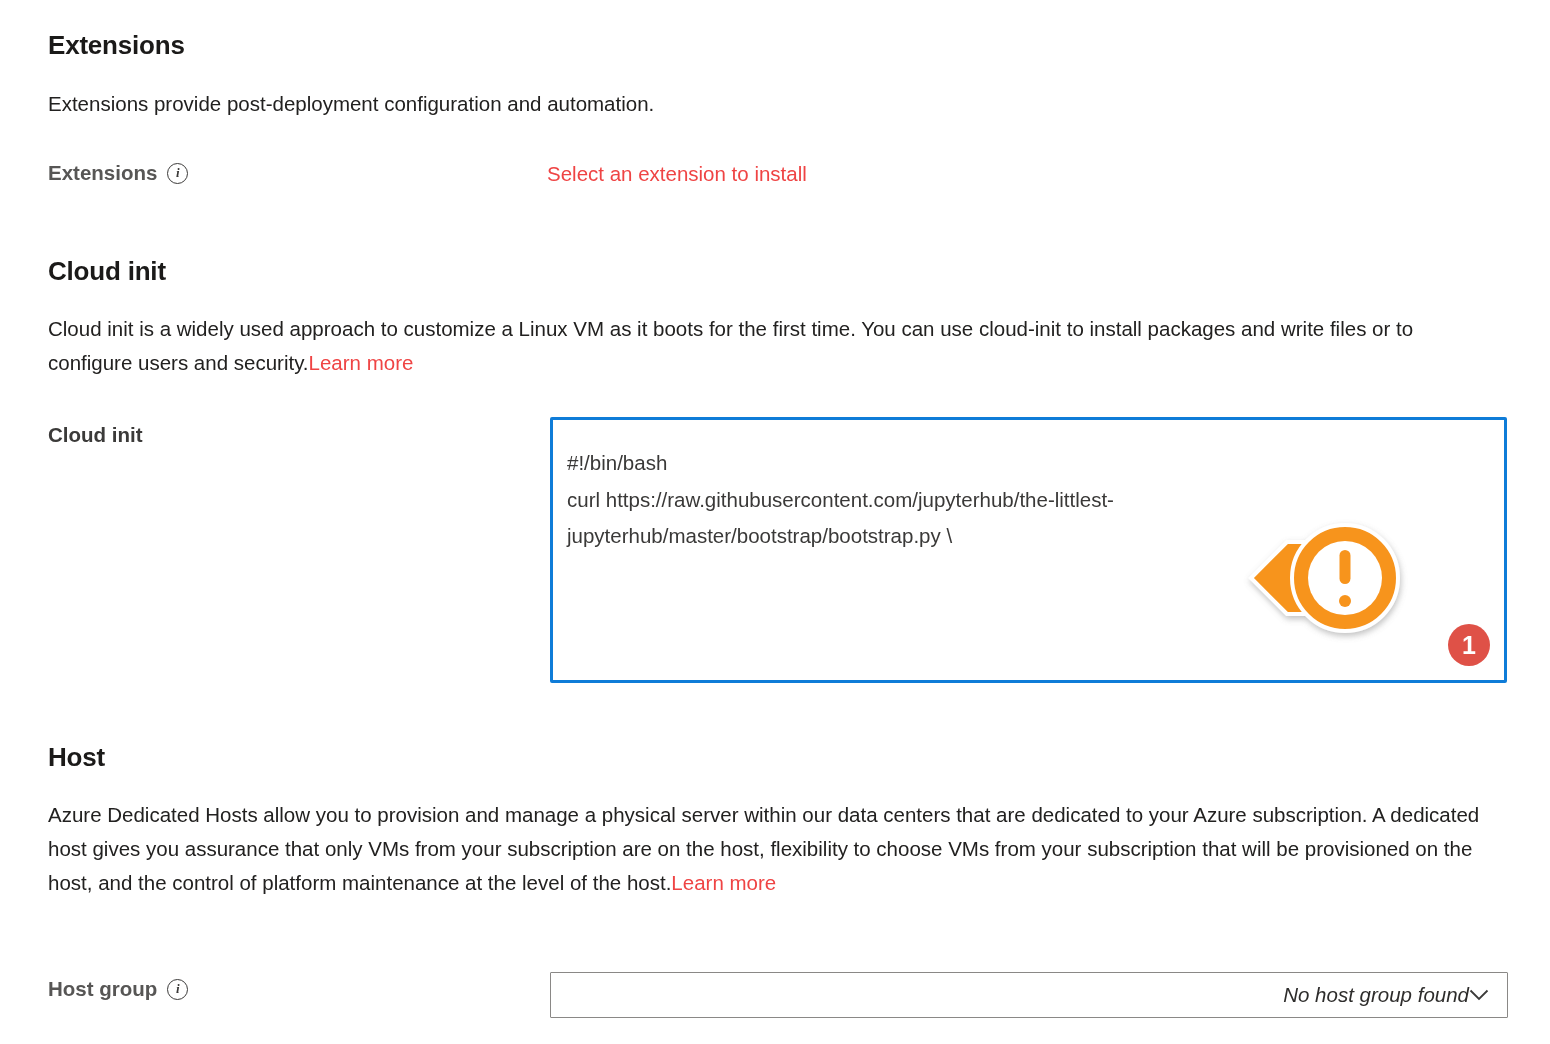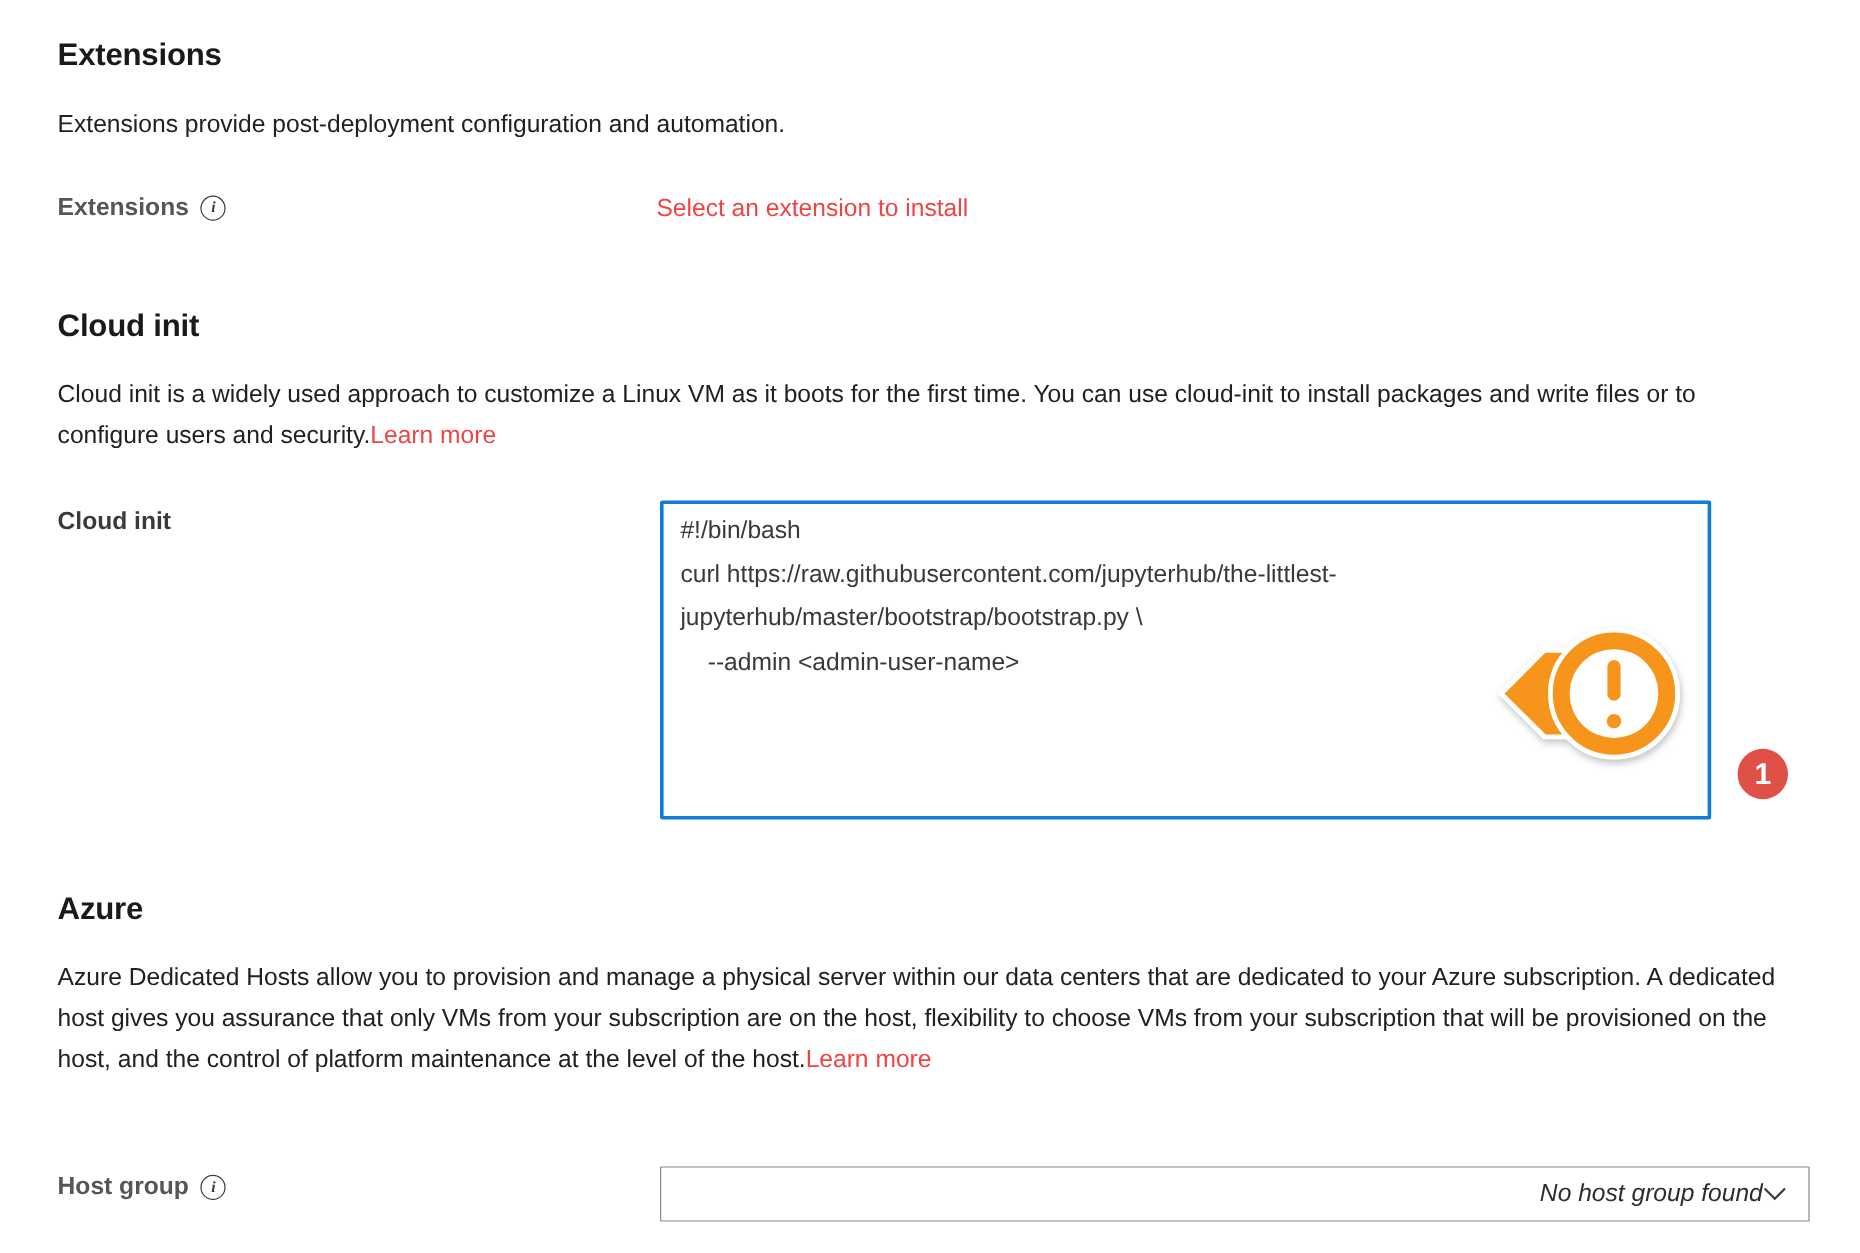--- a/index.html
+++ b/index.html
@@ -53,25 +53,25 @@
     font-style: italic;
     font-weight: 600;
     font-size: 13px;
     color: #3b3a39;
     flex: 0 0 auto;
     cursor: default;
   }
 
   .code-editor {
     left: 550px; top: 417px;
-    width: 876px; height: 266px;
+    width: 957px; height: 266px;
     border: 3px solid #0f7cd8;
     border-radius: 2px;
     background: #ffffff;
-    padding: 4px 14px;
+    padding: 25px 14px;
     cursor: text;
   }
   .code-line {
     white-space: pre;
     font-size: 20.5px;
     line-height: 36.5px;
     color: #3a3938;
   }
   .misspell { position: relative; }
   .misspell::after {
@@ -134,41 +134,40 @@
 <p class="abs body-text" style="left:48px; top:312px; width:1420px;"><span>Cloud init is a widely used approach to customize a Linux VM as it boots for the first time. You can use cloud-init to install packages and write files or to configure users and security.</span><a class="link inline-link">Learn more</a></p>
 
 <div class="abs field-label label-dark" style="left:48px; top:423px;">
   <span>Cloud init</span>
 </div>
 
 <div class="abs code-editor" role="textbox" aria-multiline="true">
     <div class="code-line">#!/bin/bash</div>
     <div class="code-line">curl https://raw.githubusercontent.com/jupyterhub/the-littlest-</div>
     <div class="code-line">jupyterhub/master/bootstrap/bootstrap.py \</div>
-    <div class="code-line">    --admin &lt;admin-user-name&gt;</div>
   </div>
 
 <svg class="abs" style="left:1235px; top:510px; z-index:2;" width="180" height="140" viewBox="0 0 180 140" aria-hidden="true">
   <defs>
     <filter id="ds" x="-30%" y="-30%" width="160%" height="160%">
       <feDropShadow dx="1" dy="3" stdDeviation="3" flood-color="#777777" flood-opacity="0.45"></feDropShadow>
     </filter>
   </defs>
   <g filter="url(#ds)">
     <polygon points="113,32 52,32 16,68 52,104 113,104" fill="#f7941e" stroke="#ffffff" stroke-width="4"></polygon>
     <circle cx="110" cy="68" r="53" fill="#f7941e" stroke="#ffffff" stroke-width="4"></circle>
     <circle cx="110" cy="68" r="37" fill="#ffffff"></circle>
     <rect x="104.5" y="40" width="11" height="34" rx="5.5" fill="#f7941e"></rect>
     <circle cx="110" cy="91" r="6" fill="#f7941e"></circle>
   </g>
 </svg>
 
 <div class="abs step-badge">1</div>
 
-<h2 class="abs section-heading" style="left:48px; top:742px;">Azure</h2>
+<h2 class="abs section-heading" style="left:48px; top:742px;">Host</h2>
 
 <p class="abs body-text" style="left:48px; top:798px; width:1460px;"><span>Azure Dedicated Hosts allow you to provision and manage a physical server within our data centers that are dedicated to your Azure subscription. A dedicated host gives you assurance that only VMs from your subscription are on the host, flexibility to choose VMs from your subscription that will be provisioned on the host, and the control of platform maintenance at the level of the host.</span><a class="link inline-link">Learn more</a></p>
 
 <div class="abs field-label label-gray" style="left:48px; top:977px;text-align:right;">
   <span>Host group</span>
   <span class="info-icon">i</span>
 </div>
 
 <div class="abs dropdown" role="combobox">
   <span class="dropdown-value">No host group found</span>

